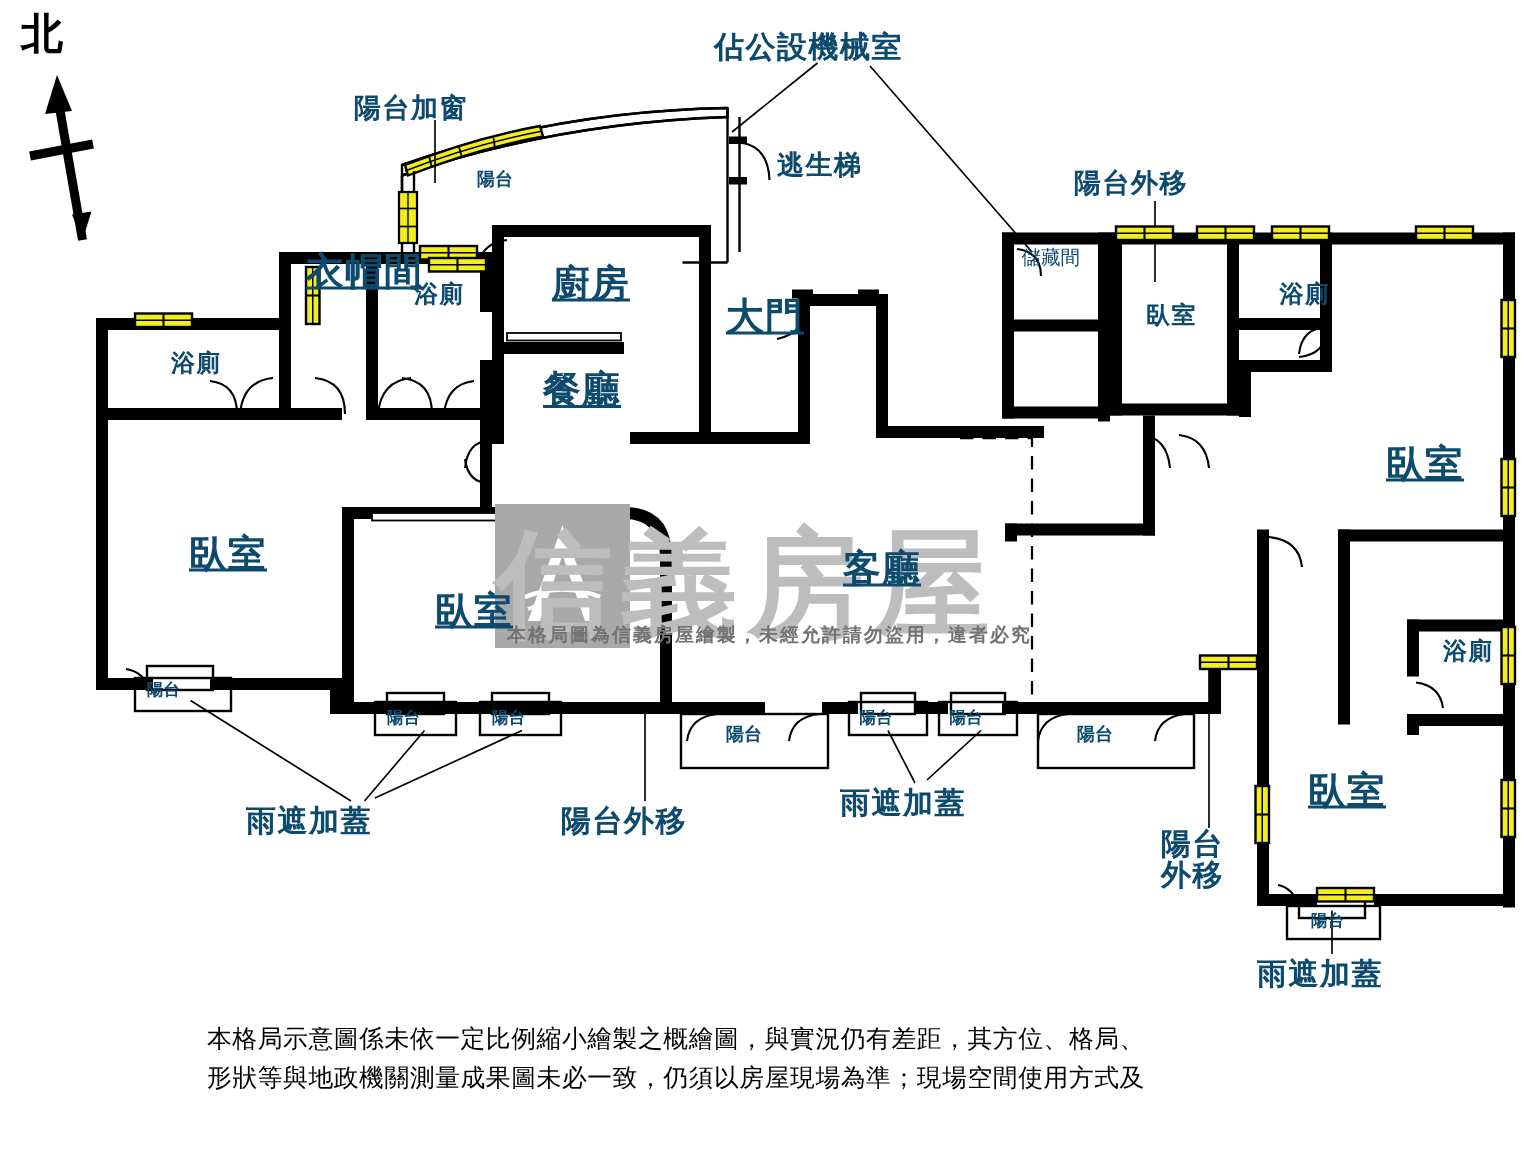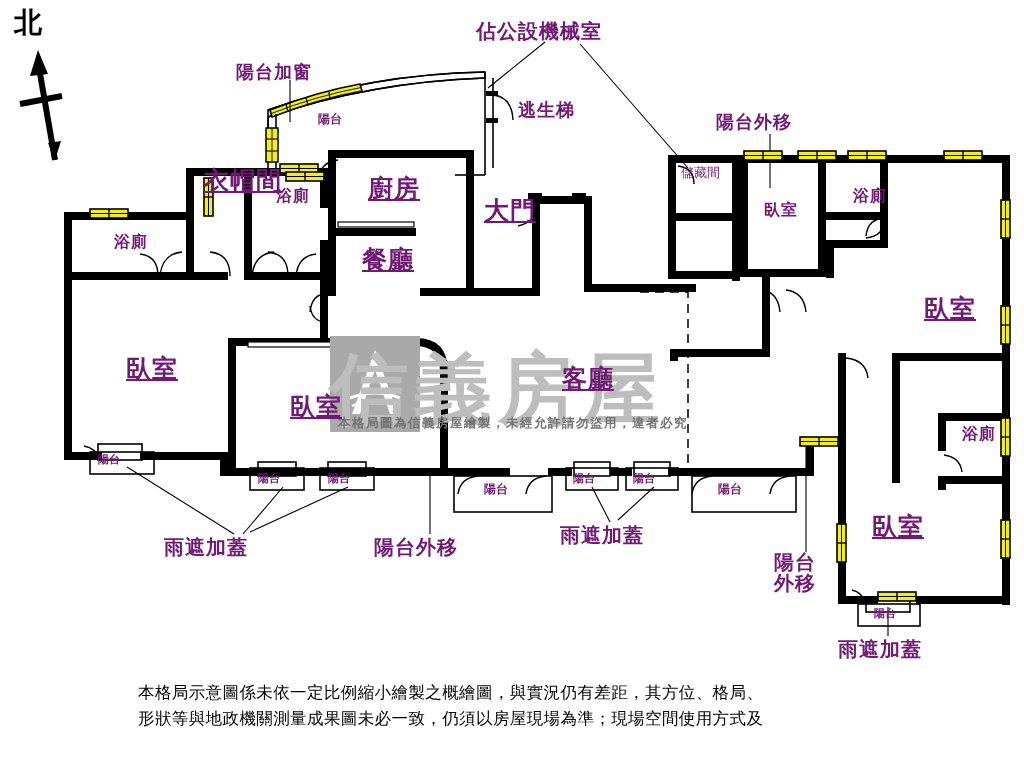--- a/index.html
+++ b/index.html
@@ -1,20 +1,20 @@
 <!DOCTYPE html>
 <html><head>
 <meta charset="utf-8">
 <style>
   html,body{margin:0;padding:0;background:#ffffff;}
   body{width:1024px;height:768px;position:relative;overflow:hidden;
        font-family:"DejaVu Serif","Liberation Serif",serif;color:#000;}
   #stage{position:absolute;left:0;top:0;width:1024px;height:768px;}
   svg#plan{position:absolute;left:0;top:0;width:1024px;height:768px;}
-  .lbl{position:absolute;white-space:nowrap;font-family:"DejaVu Serif","Liberation Serif",serif;color:#701a75;}
+  .lbl{position:absolute;white-space:nowrap;font-family:"DejaVu Serif","Liberation Serif",serif;color:#0c4a6e;}
   .room{font-size:25px;font-weight:bold;letter-spacing:1px;text-decoration:underline;}
   .room-sm{font-size:16px;font-weight:bold;letter-spacing:1px;}
   .room-xs{font-size:13px;font-weight:normal;letter-spacing:0px;}
   .bal{font-size:11px;font-weight:bold;letter-spacing:0px;}
   .bal2{font-size:12px;font-weight:bold;}
   .ann{font-size:18px;font-weight:bold;letter-spacing:1px;}
   .ann-lg{font-size:20px;font-weight:bold;letter-spacing:1px;}
   .two-line{line-height:1.05;text-align:center;}
   .disclaimer{position:absolute;left:138px;top:680px;width:810px;
        font-size:16.5px;line-height:1.55;font-weight:normal;letter-spacing:0.4px;

